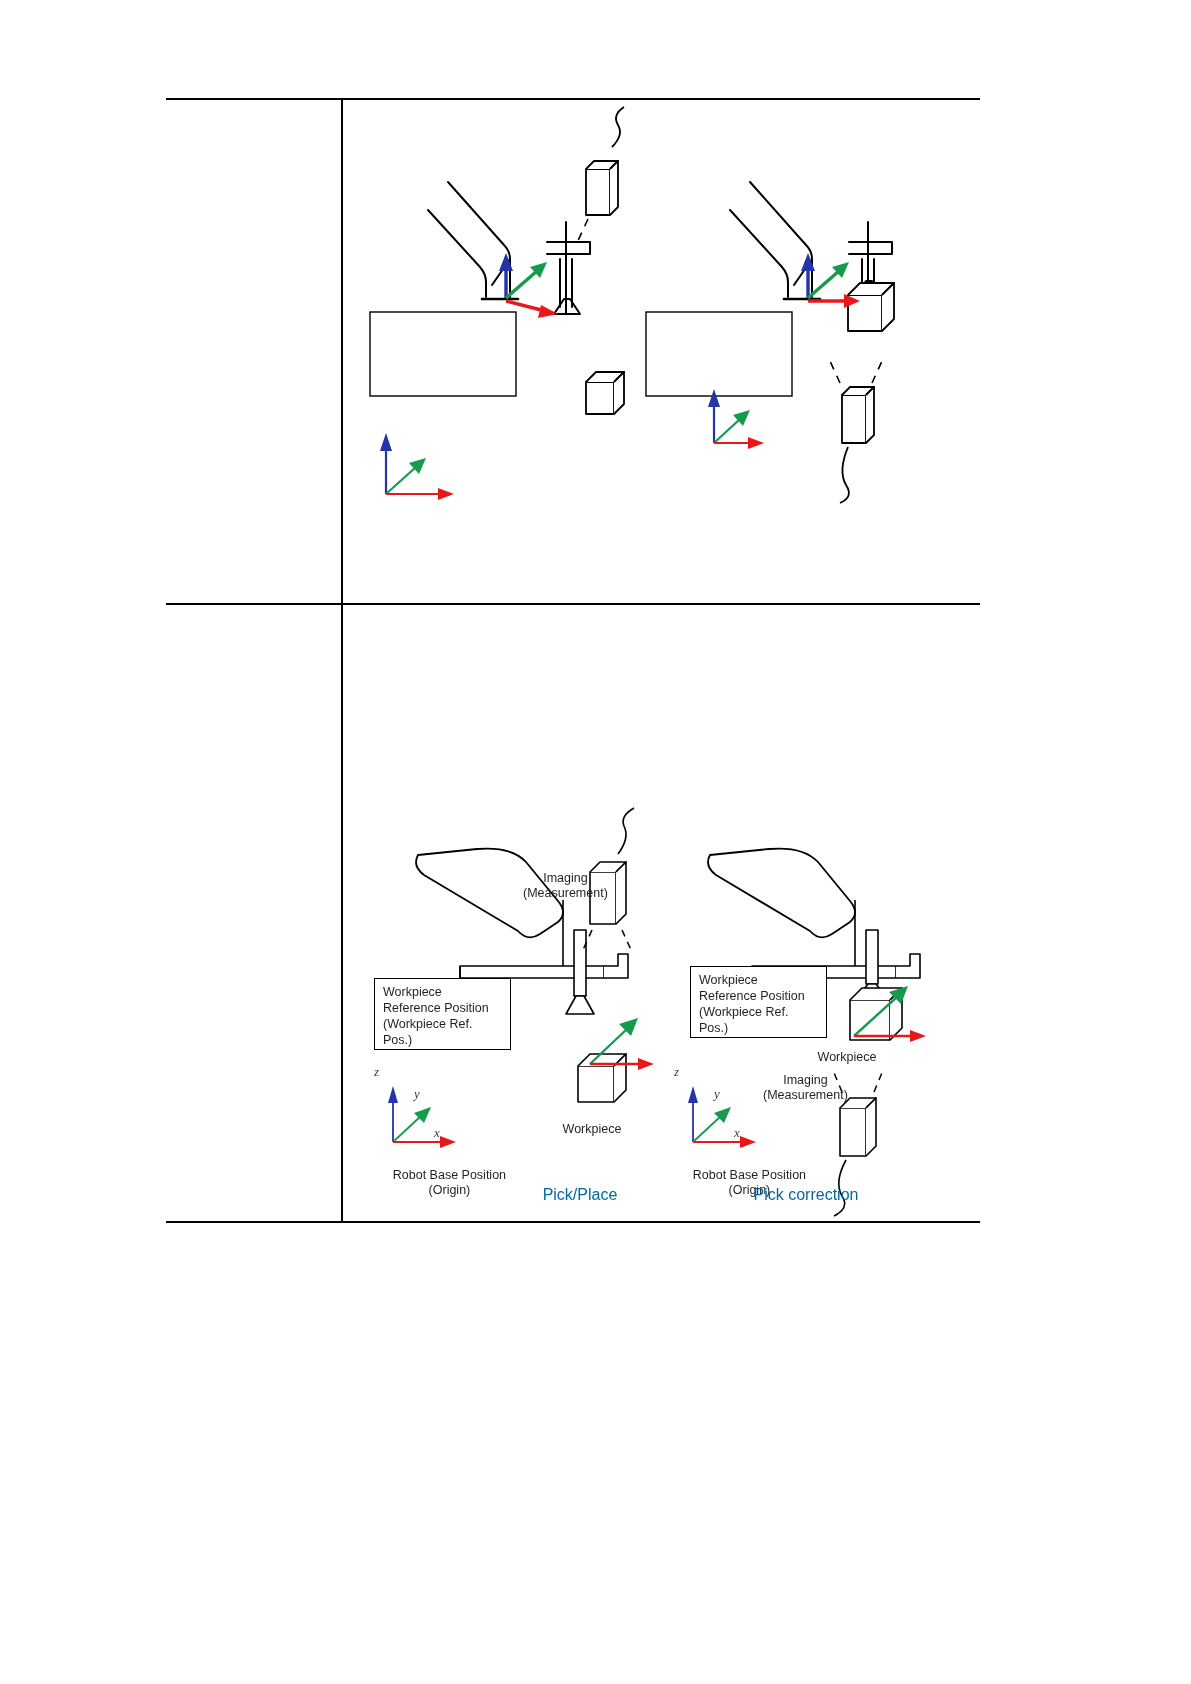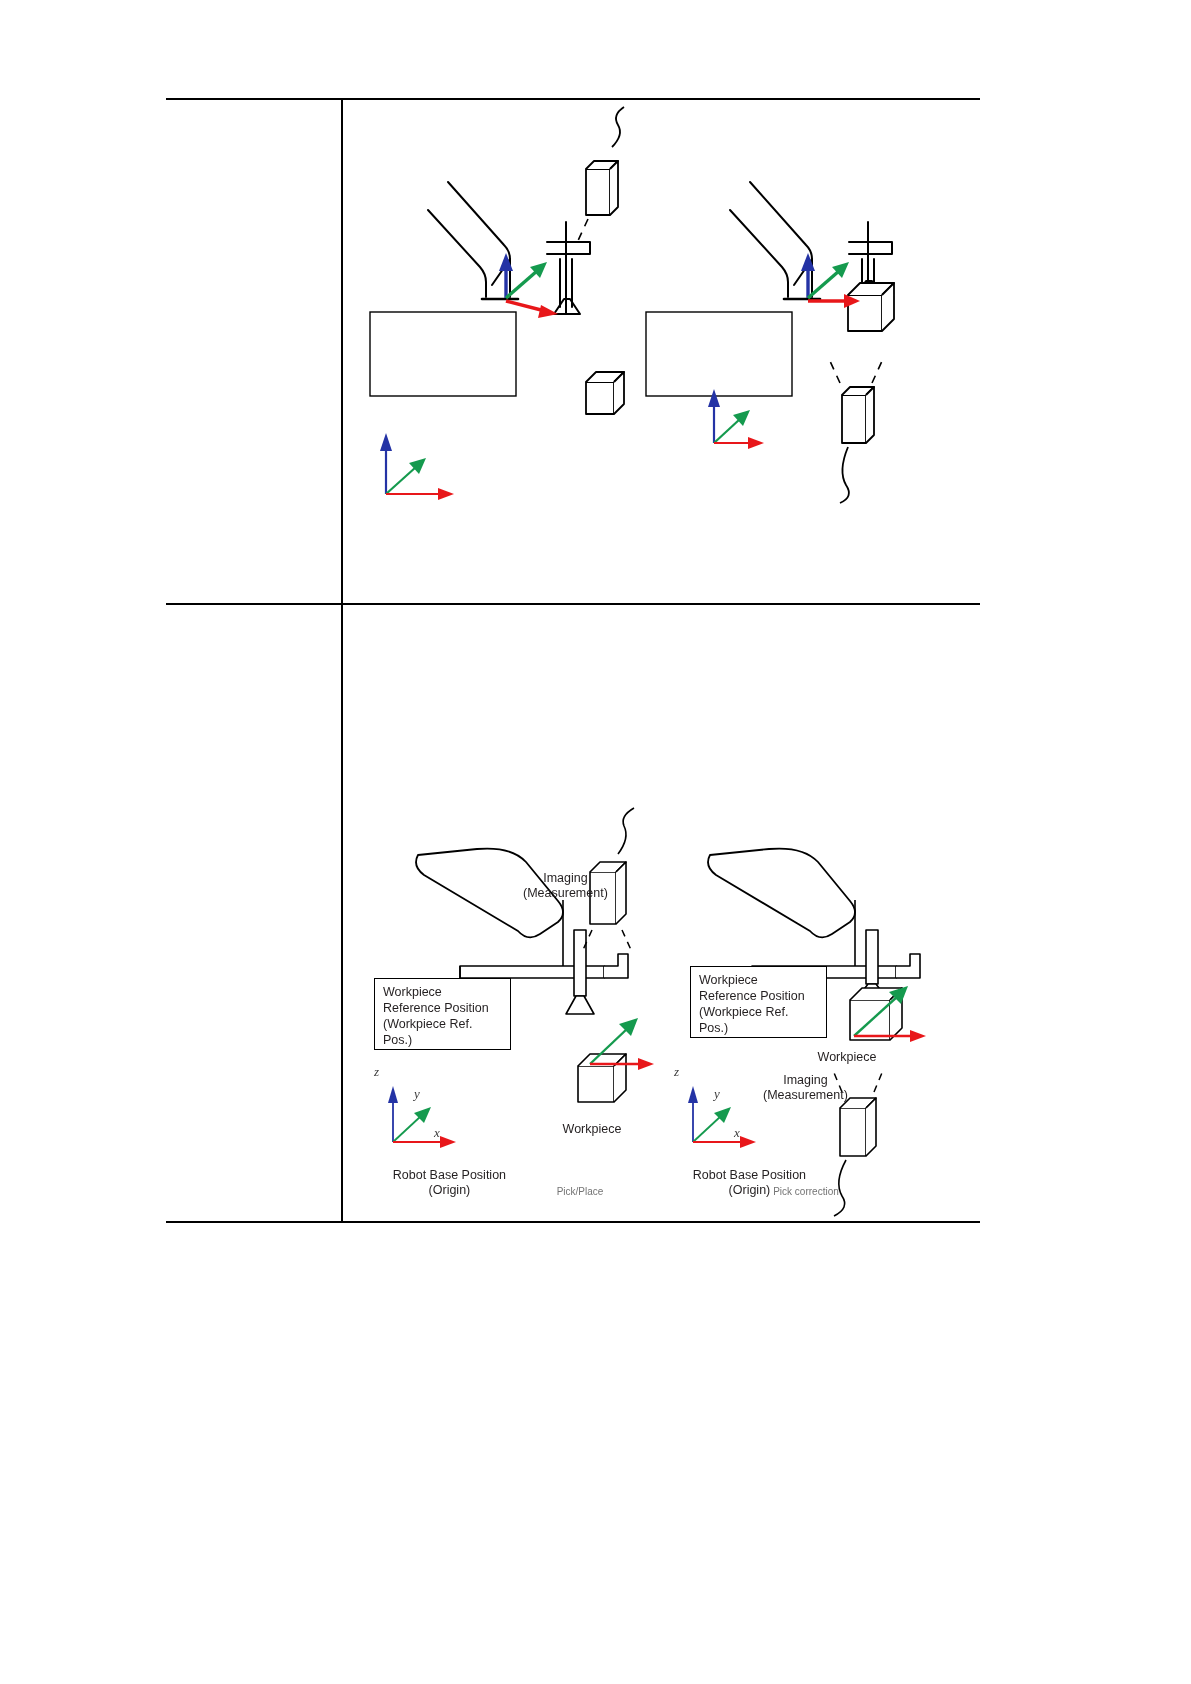--- a/index.html
+++ b/index.html
@@ -13,21 +13,21 @@
   .rule-v{width:1.6px;}
 
   .cell-left{position:absolute;}
   .panel{position:absolute;overflow:hidden;}
 
   svg{display:block;overflow:visible;}
 
   .lbl{position:absolute;font-family:"Liberation Sans",sans-serif;font-size:12.5px;line-height:15px;color:#231f20;white-space:pre;}
   .lbl-c{text-align:center;}
   .axis-lbl{position:absolute;font-family:"Liberation Serif",serif;font-style:italic;font-size:13px;color:#3a3a3a;}
-  .caption{position:absolute;font-family:"Liberation Sans",sans-serif;font-size:10px;color:#737373;white-space:pre;padding-left:48px;}
+  .caption{position:absolute;font-family:"Liberation Sans",sans-serif;font-size:16px;color:#0369a1;white-space:pre;padding-left:48px;}
 
   .notebox{position:absolute;border:1.2px solid #000;background:#fff;
            font-size:12.5px;line-height:16px;padding:5px 7px 5px 8px;color:#231f20;box-sizing:border-box;}
   .notebox.just{text-align:justify;text-align-last:left;}
   .notebox span{display:block;}
 </style>
 </head>
 <body>
 
 <div class="page">

